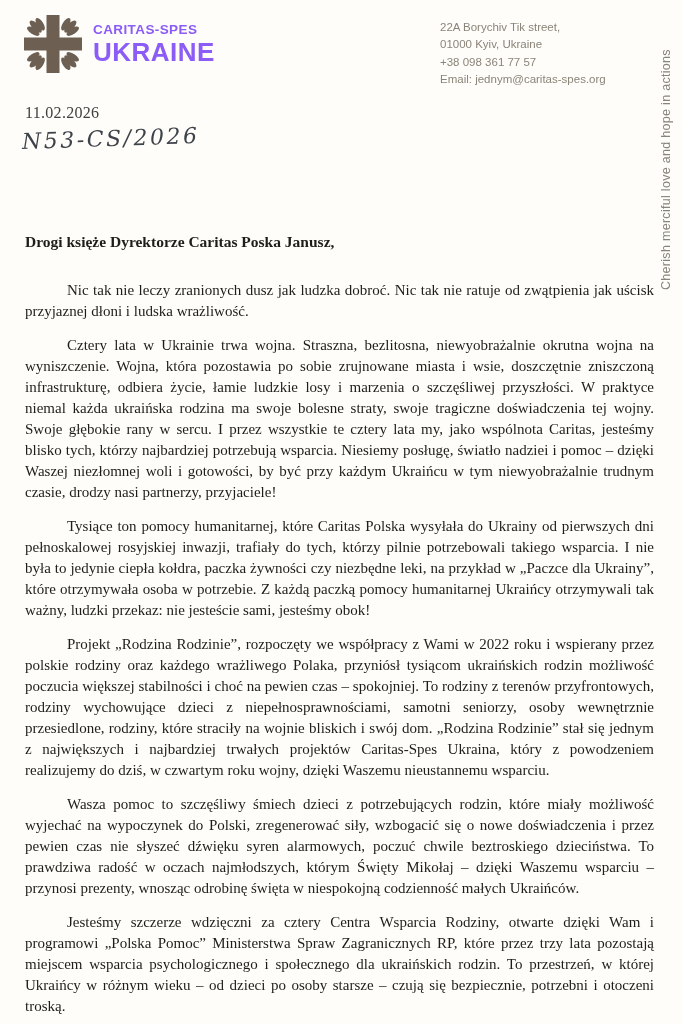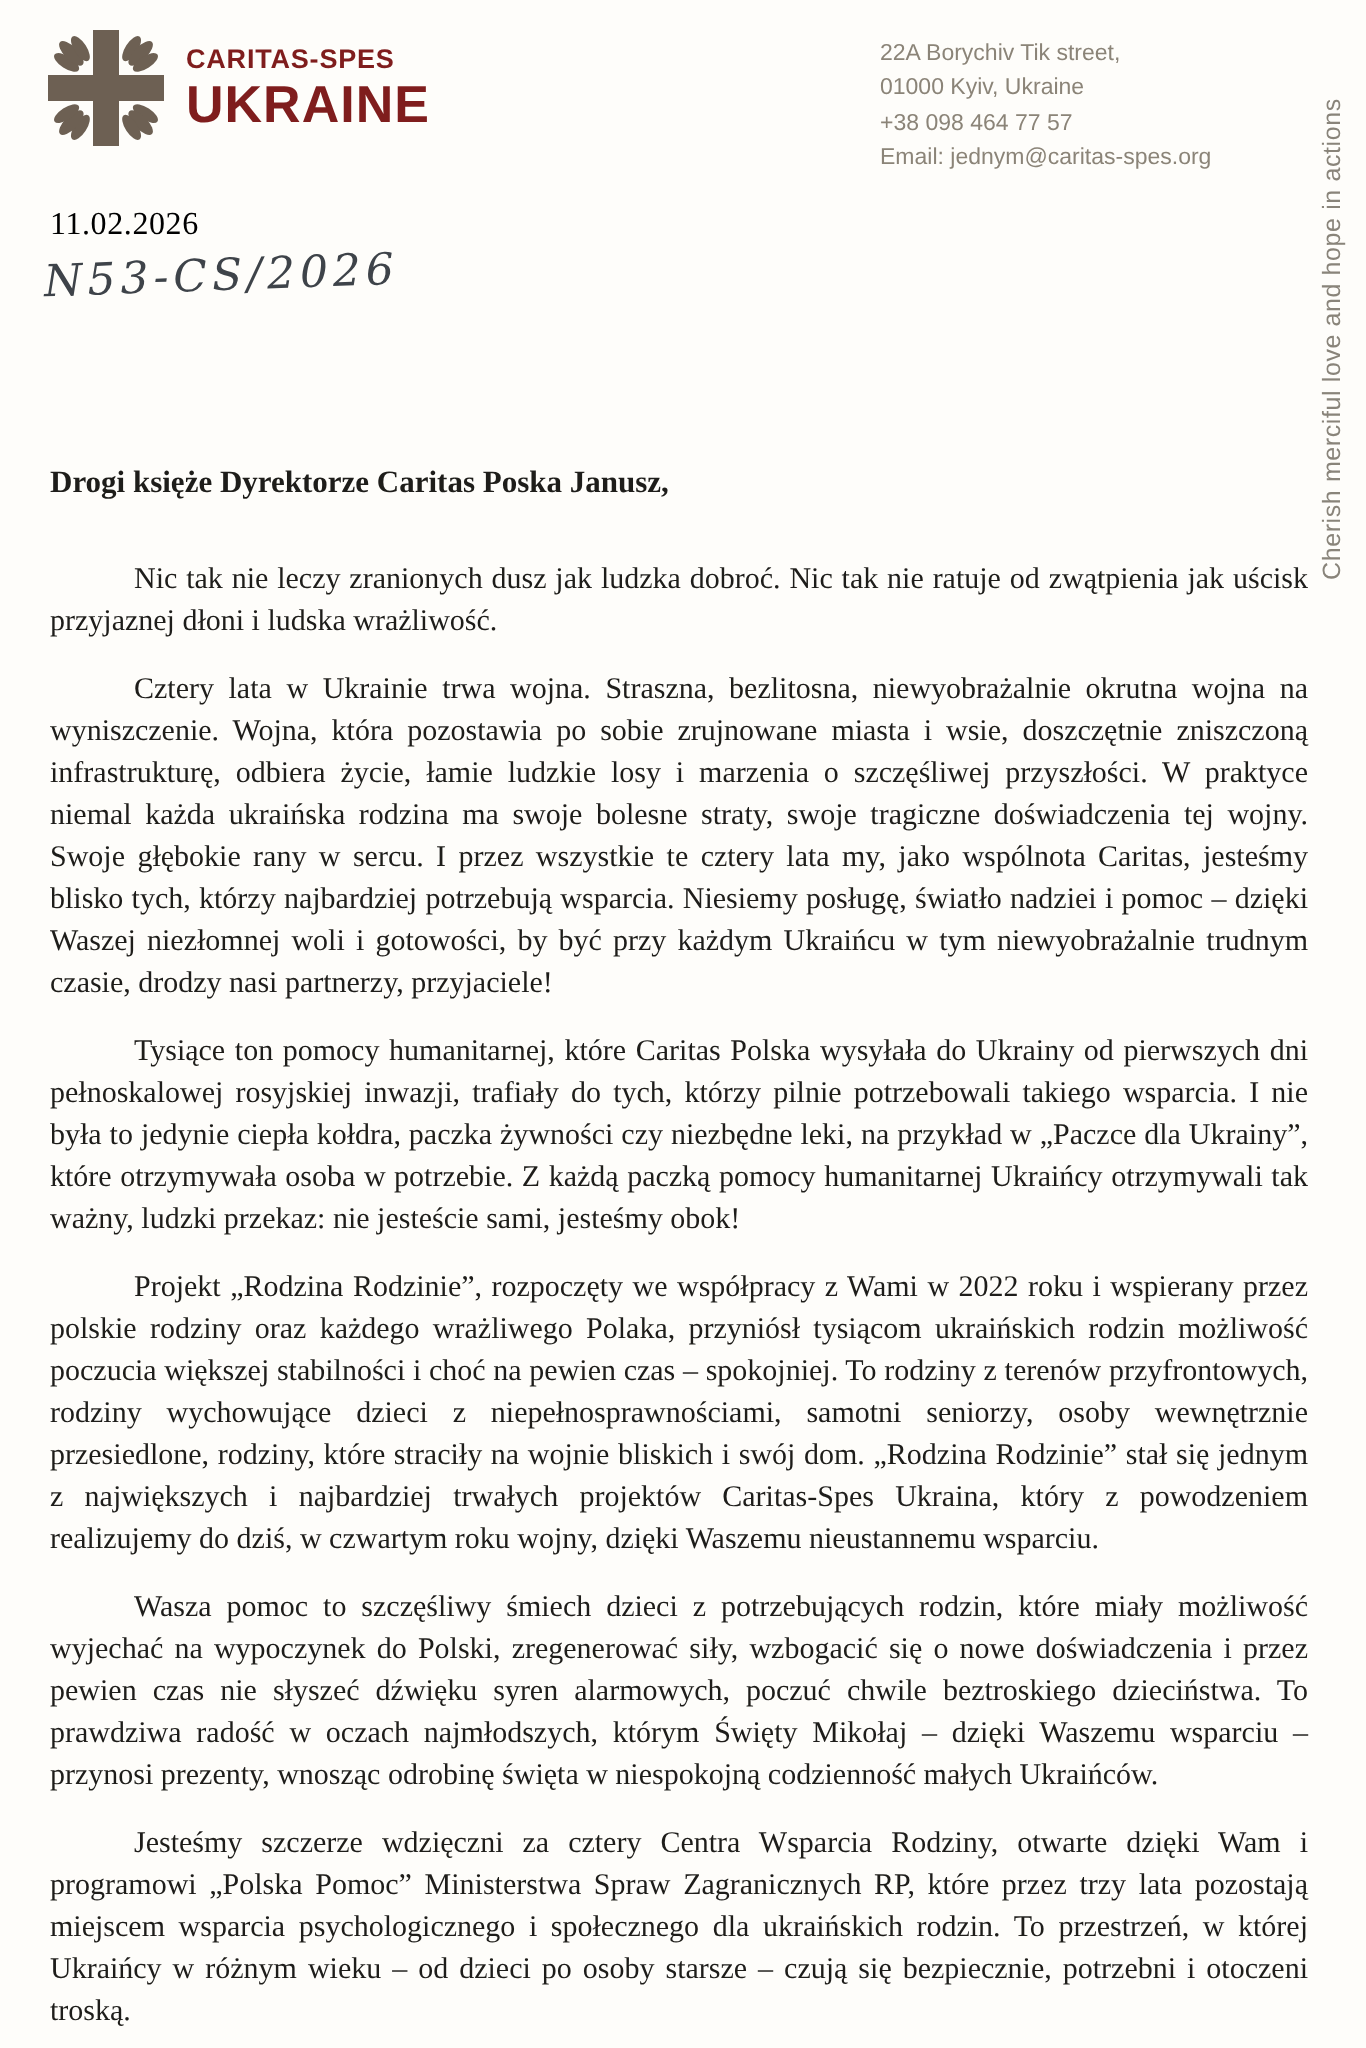--- a/index.html
+++ b/index.html
@@ -15,21 +15,21 @@
     overflow:hidden;
     box-sizing:border-box;
   }
 
   
   .logo {
     position:absolute; left:22px; top:13px;
     display:flex; align-items:center;
   }
   .logo svg { display:block; }
-  .org-text { margin-left:9px; color:#7f1d1d; }
+  .org-text { margin-left:9px; color:#8b5cf6; }
   .org-line1 {
     font-family:"Liberation Sans", sans-serif;
     font-weight:bold; font-size:13.5px; letter-spacing:0.4px;
     line-height:1.1;
   }
   .org-line2 {
     font-family:"Liberation Sans", sans-serif;
     font-weight:bold; font-size:26px; letter-spacing:0.5px;
     line-height:1.0; margin-top:1px;
   }
@@ -44,21 +44,21 @@
     writing-mode:vertical-rl; transform:rotate(180deg);
     font-family:"Liberation Sans", sans-serif;
     font-size:12.5px; letter-spacing:0.3px;
     color:#89847a;
     white-space:nowrap;
   }
 
   
   .date {
     position:absolute; left:25px; top:104px;
-    font-size:16px; color:#000000; letter-spacing:0.3px;
+    font-size:16px; color:#404040; letter-spacing:0.3px;
   }
   .ref {
     position:absolute; left:22px; top:126px;
     font-style:italic; font-size:22px; letter-spacing:2.5px;
     color:#3e4349;
     transform:rotate(-2deg);
     font-family:"DejaVu Serif", serif;
   }
 
   
@@ -129,21 +129,21 @@
     </span>
     <div class="org-text">
       <div class="org-line1">CARITAS-SPES</div>
       <div class="org-line2">UKRAINE</div>
     </div>
   </div>
 
   <div class="address">
     <div>22A Borychiv Tik street,</div>
     <div>01000 Kyiv, Ukraine</div>
-    <div>+38 098 464 77 57</div>
+    <div>+38 098 361 77 57</div>
     <div>Email: jednym@caritas-spes.org</div>
   </div>
 
   <div class="tagline">Cherish merciful love and hope in actions</div>
 
   <div class="date">11.02.2026</div>
   <div class="ref">N53-CS/2026</div>
 
   <div class="letter-body">
     <div class="salutation">

